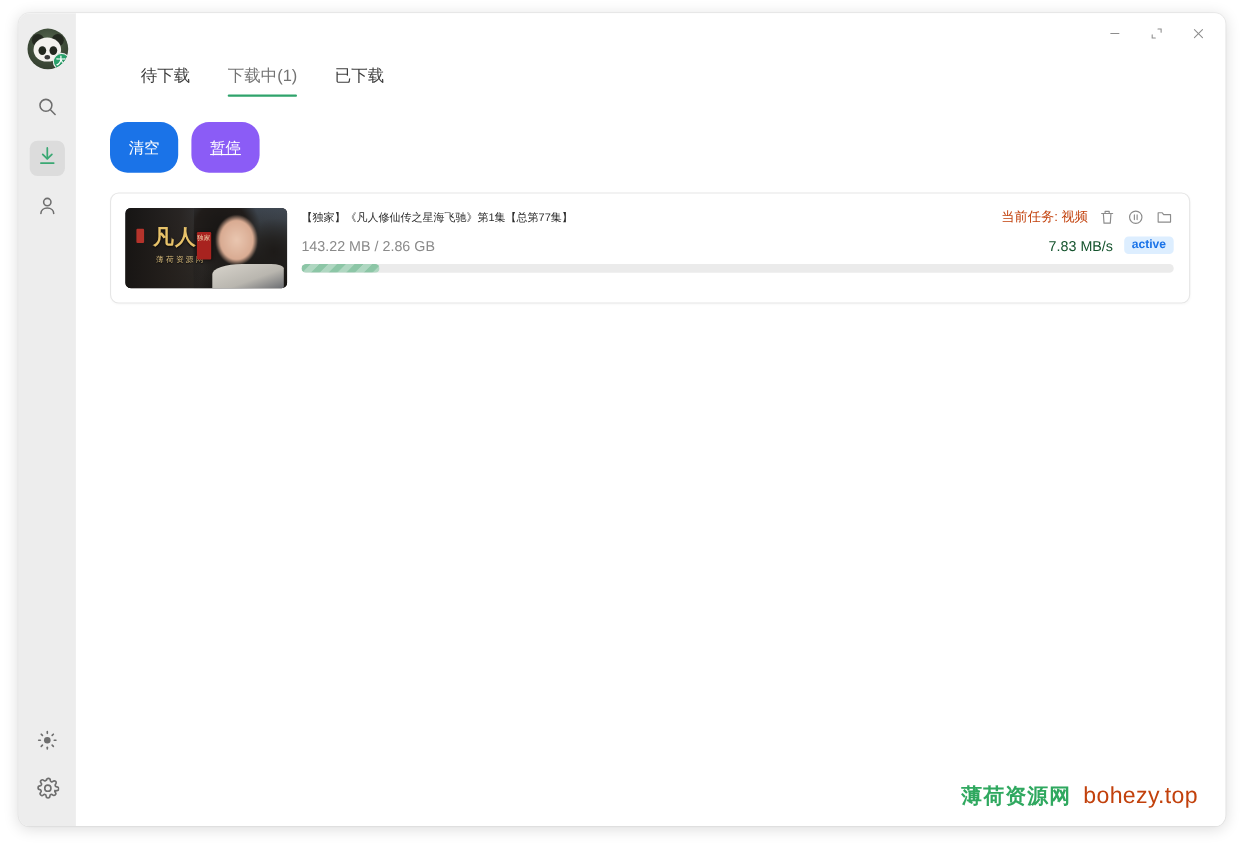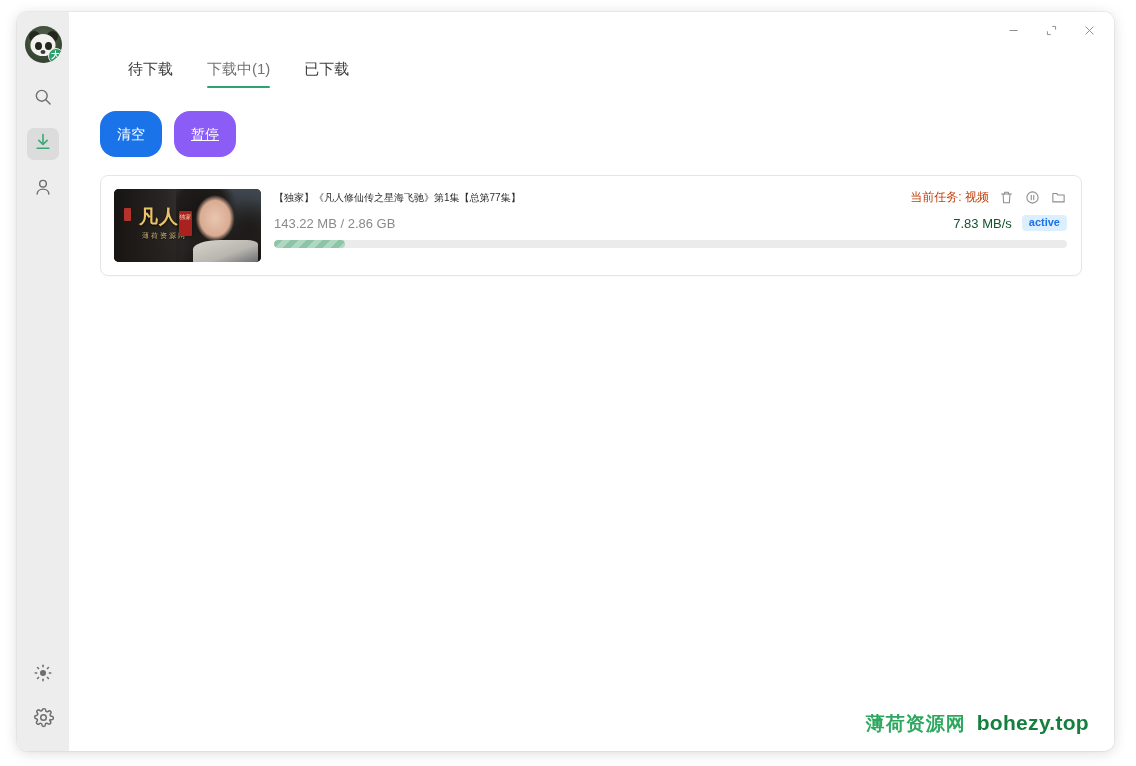--- a/index.html
+++ b/index.html
@@ -391,22 +391,22 @@
     pointer-events: none;
   }
   .wm-cn {
     font-size: 19px;
     color: #2fa85f;
     font-weight: bold;
     letter-spacing: 1px;
   }
   .wm-en {
     font-size: 21px;
-    color: #15803d;
-    font-weight: bold;
+    color: #c2410c;
+    font-weight: normal;
     letter-spacing: 0.3px;
   }
 </style>
 </head>
 <body>
 
 <div class="window">
 
   <div class="rail">
 

